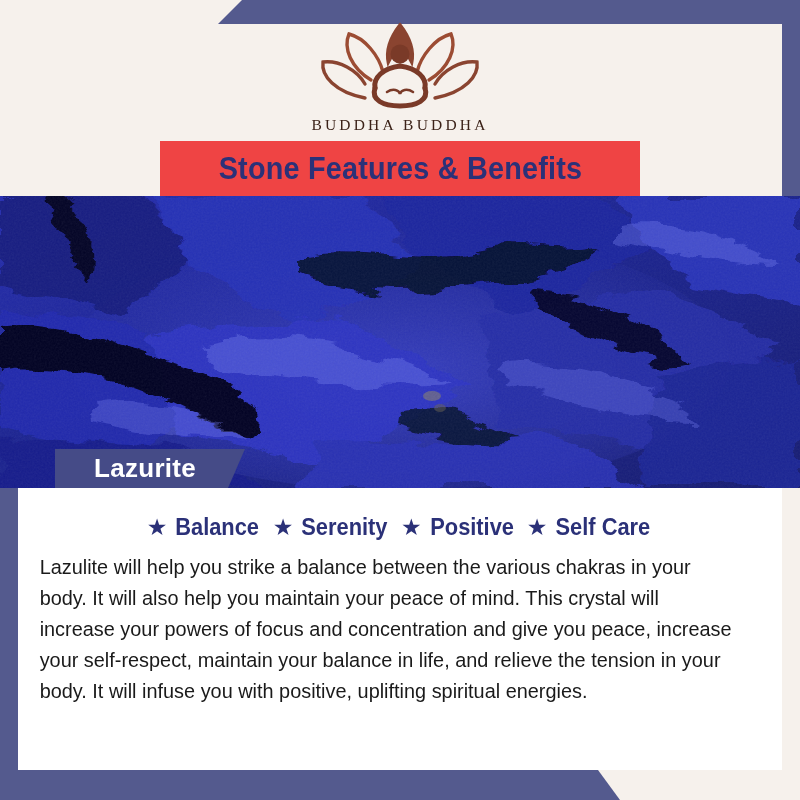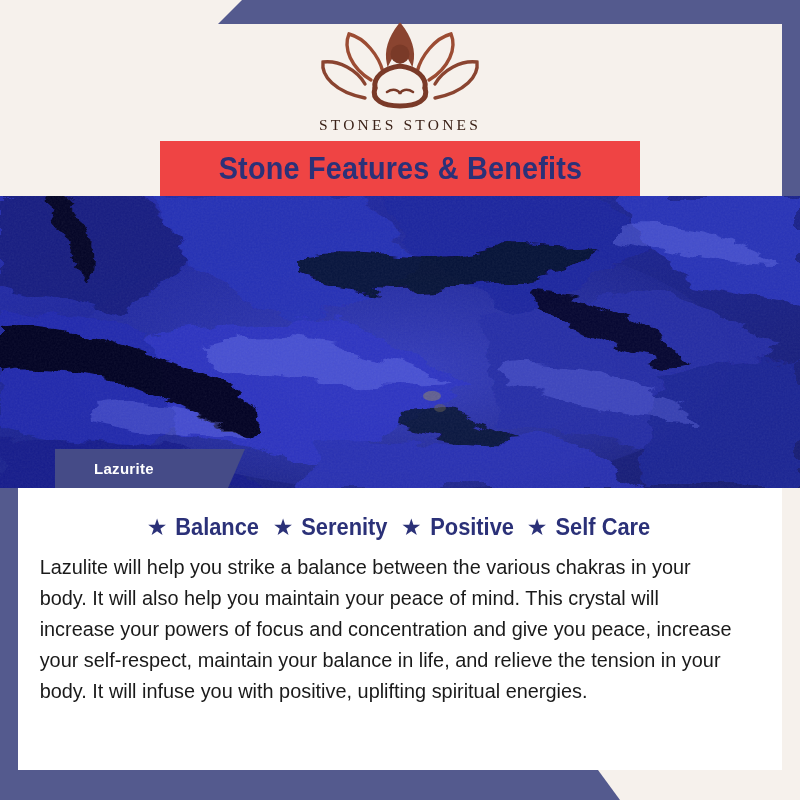--- a/index.html
+++ b/index.html
@@ -60,21 +60,21 @@
   #photo svg{display:block;width:800px;height:292px;}
 
   
   #stone-band{
     position:absolute;left:55px;top:449px;width:190px;height:39px;
     background:#454b87;
     clip-path:polygon(0 0,100% 0,calc(100% - 17px) 100%,0 100%);
     display:flex;align-items:center;
   }
   #stone-name{
-    color:#ffffff;font-size:15px;font-weight:bold;
+    color:#ffffff;font-size:26px;font-weight:bold;
     letter-spacing:.3px;margin-left:39px;text-align:right;
   }
 
   
   #card{
     position:absolute;left:18px;top:488px;width:764px;height:282px;
     background:#ffffff;
     box-sizing:border-box;
     padding:26px 10px 0 10px;
   }
@@ -130,21 +130,21 @@
 
         <path d="M95 48 C78 50 68 60 70 70"></path>
         <path d="M95 48 C112 50 122 60 120 70"></path>
 
         <path d="M70 70 C66 82 78 88 95 88 C112 88 124 82 120 70"></path>
       </g>
       <g fill="none" stroke="#7a3a28" stroke-width="2.6" stroke-linecap="round">
         <path d="M82 74 C88 70 94 72 95 76 C96 72 102 70 108 74"></path>
       </g>
     </svg>
-    <div id="brand-name">STONES STONES</div>
+    <div id="brand-name">BUDDHA BUDDHA</div>
   </div>
 
   <div id="title-panel">
     <div id="title-text">Stone Features &amp; Benefits</div>
   </div>
 
   <div id="photo">
     <svg viewBox="0 0 800 292" preserveAspectRatio="none">
       <defs>
         <linearGradient id="gbase" x1="0" y1="0" x2="1" y2="1">

